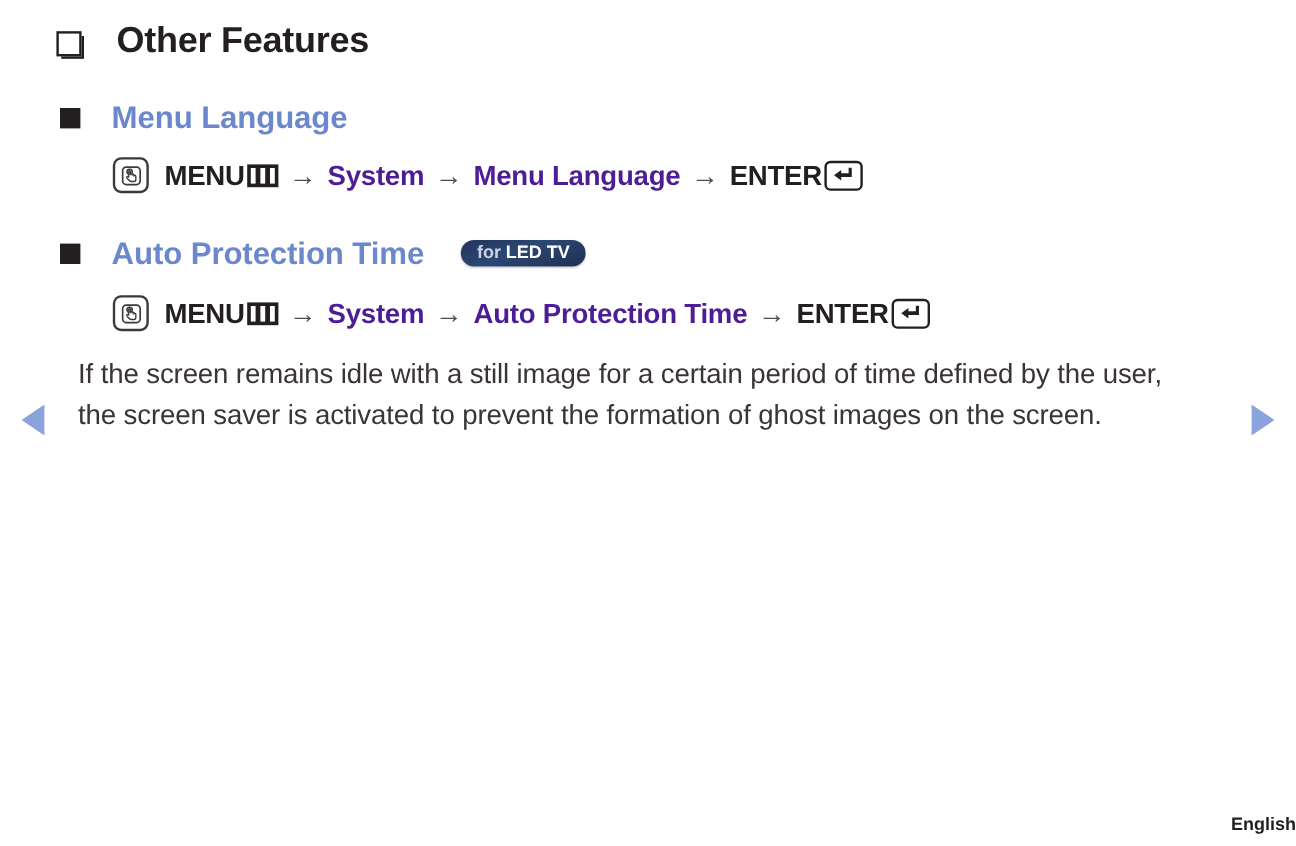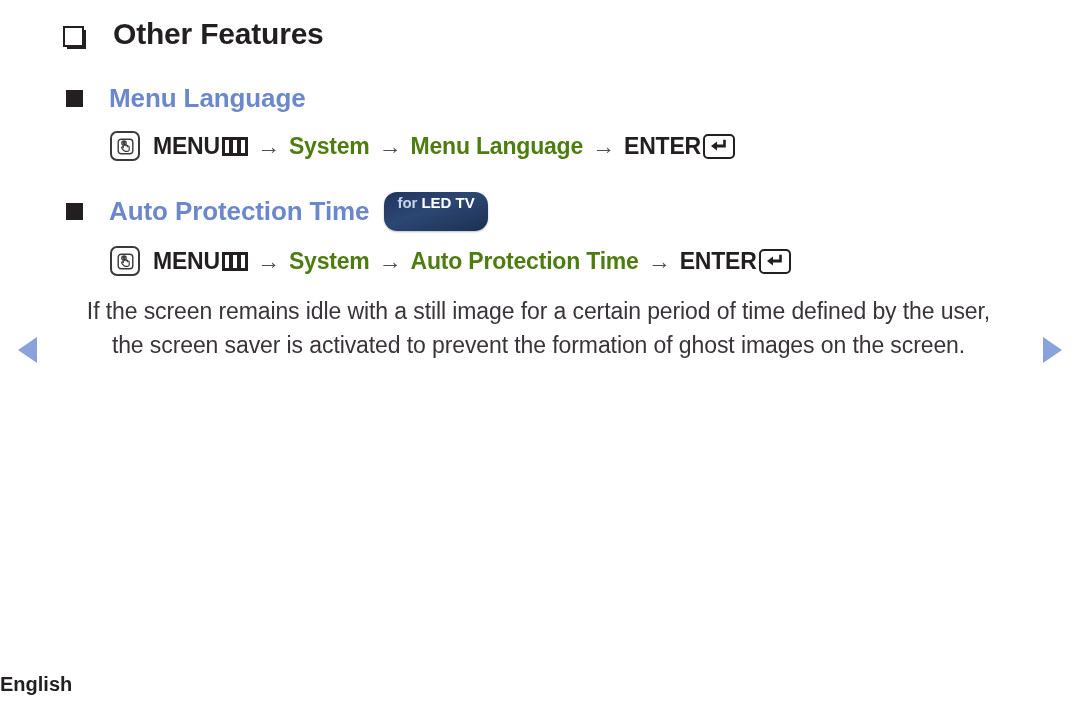--- a/index.html
+++ b/index.html
@@ -42,24 +42,23 @@
     right: 18px;
     top: 337px;
     border-top: 13px solid transparent;
     border-bottom: 13px solid transparent;
     border-left: 19px solid #8ba3dc;
   }
 
   
   .content {
     position: absolute;
-    left: 60px;
+    left: 44px;
     top: 0;
     width: 960px;
-    text-align: center;
   }
 
   
   .h1-row {
     display: flex;
     align-items: center;
     margin-top: 12px;
     height: 44px;
   }
   .bullet-hollow {
@@ -101,22 +100,22 @@
     color: #6c88cc;
     margin-left: 26px;
     letter-spacing: -0.1px;
   }
 
   
   .badge {
     display: inline-flex;
     align-items: center;
     justify-content: center;
-    margin-left: 15px;
-    padding: 3px 13px 21px 13px;
+    margin-left: 31px;
+    padding: 3px 13px 4px 13px;
     border-radius: 13px;
     background: linear-gradient(160deg, #22345e 0%, #2c4773 45%, #1d2f52 100%);
     font-size: 15px;
     font-weight: bold;
     line-height: 1;
     white-space: nowrap;
     box-shadow: 0 1px 2px rgba(0,0,0,0.25);
   }
   .badge .badge-for { color: #c9d4e8; margin-right: 4px; }
   .badge .badge-model { color: #ffffff; }
@@ -146,21 +145,21 @@
   }
   .oo-icon svg { display: block; }
 
   .path-bold {
     font-weight: bold;
     color: #231f20;
     letter-spacing: -0.2px;
   }
   .path-blue {
     font-weight: bold;
-    color: #4d7c0f;
+    color: #4c1d95;
     letter-spacing: -0.2px;
   }
   .path-arrow {
     color: #4d4d4d;
     margin: 0 9px;
     font-size: 23px;
     font-weight: normal;
   }
   .menu-glyph {
     display: inline-block;
@@ -210,22 +209,22 @@
     letter-spacing: -0.1px;
   }
   .body-text.tight { margin-top: 17px; margin-left: 21px; }
 
   
   .footer {
     position: absolute;
     left: 0;
     right: 0;
     bottom: 9px;
-    text-align: left;
-    font-size: 20px;
+    text-align: right;
+    font-size: 15px;
     font-weight: bold;
     color: #231f20;
   }
 </style>
 </head>
 <body>
 
 <div class="page">
 
   <div class="nav-arrow left" title="Previous"></div>

